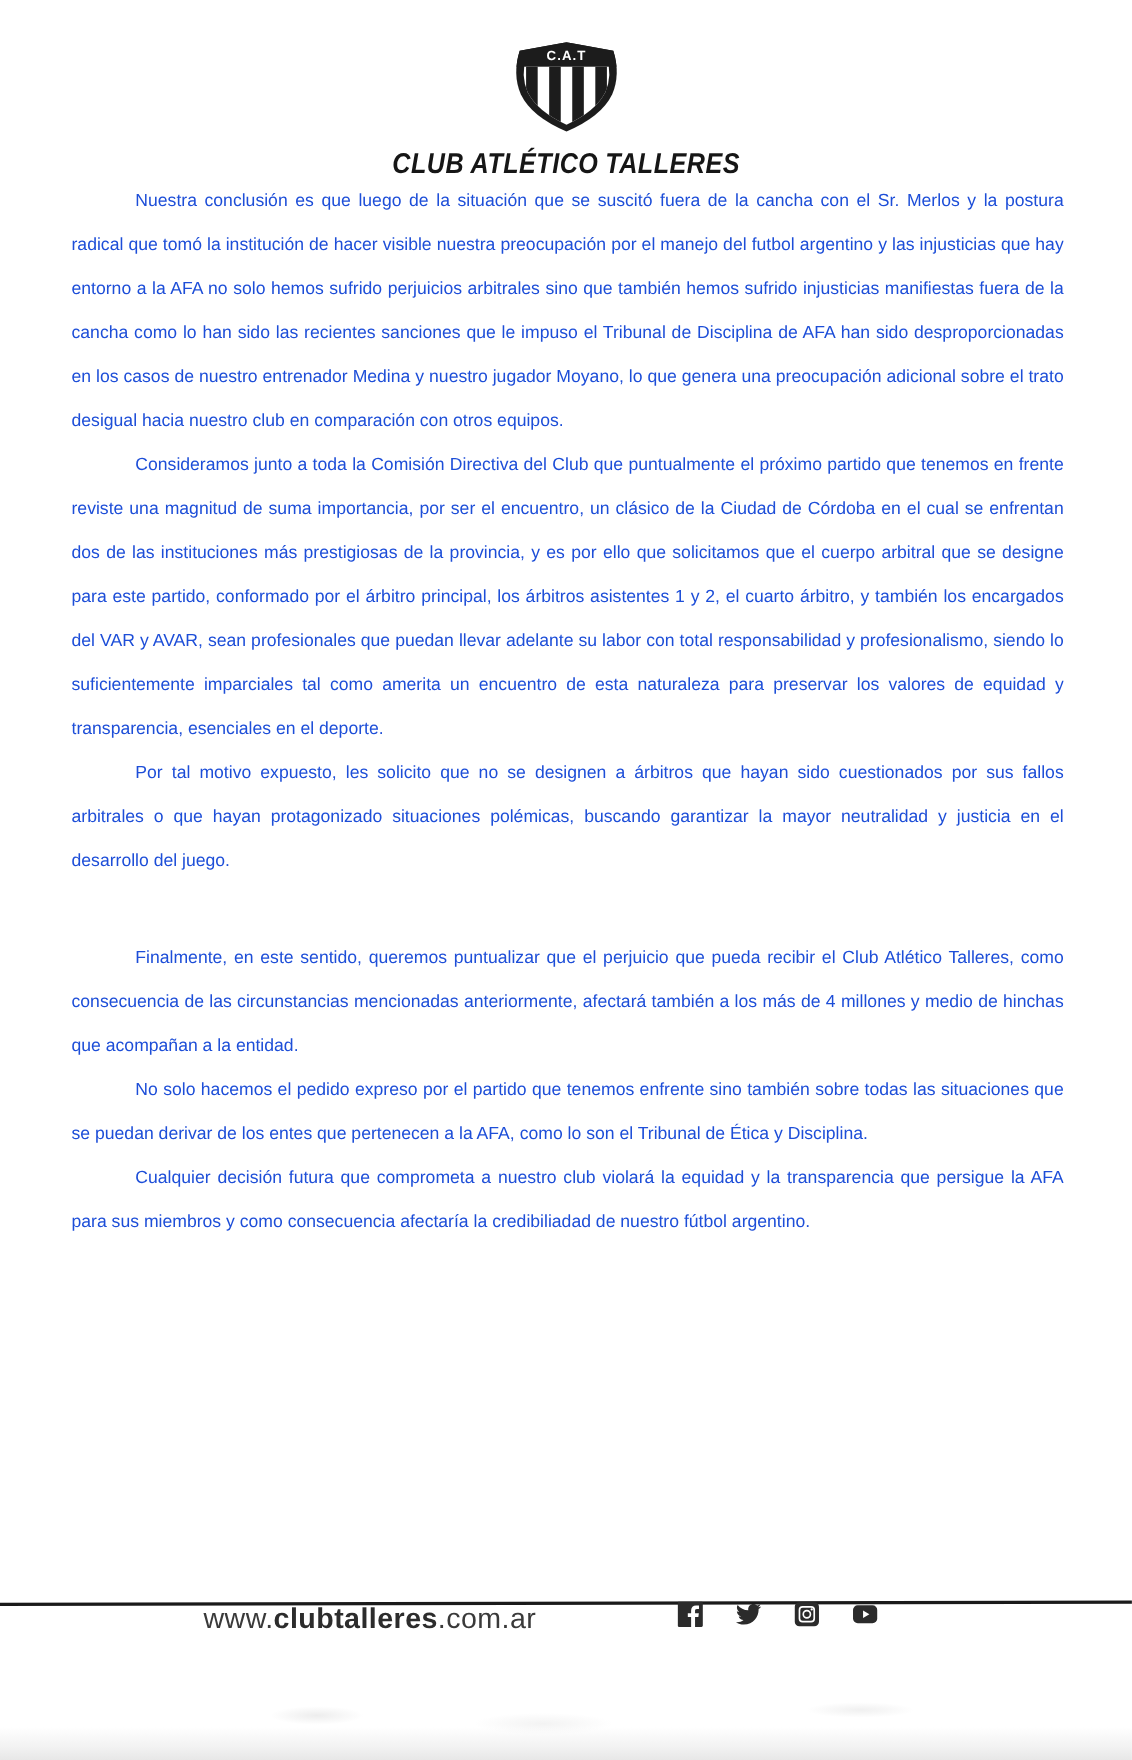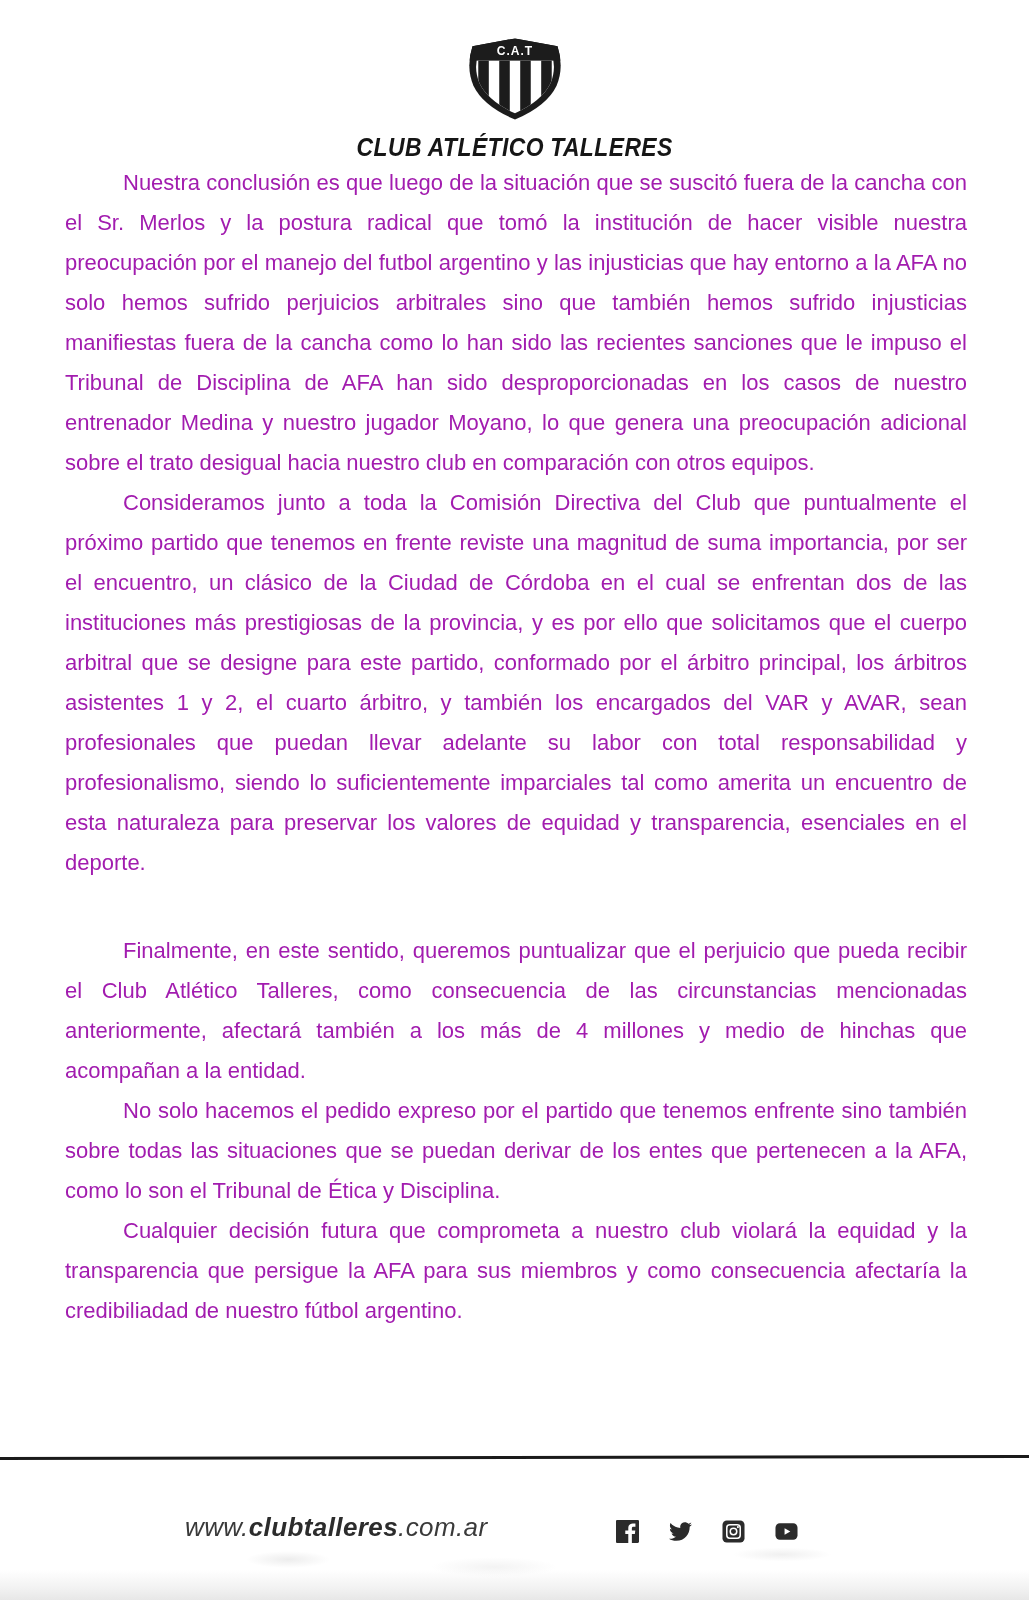--- a/index.html
+++ b/index.html
@@ -41,49 +41,48 @@
   .title-row { text-align: center; line-height: 1; margin-top: -2px; }
 
   
   .letter-body {
     position: absolute;
     top: 163px;
     left: 65px;
     right: 62px;
     height: 1285px;
     overflow: hidden;
-    font-size: 22px;
+    font-size: 16px;
     line-height: 40px;
     text-align: justify;
-    color: #a21caf;
+    color: #1d4ed8;
   }
   .letter-body p {
     text-indent: 58px;
     margin: 0;
   }
   .letter-body p.spaced { margin-top: 48px; }
 
   
   .footer-rule {
     position: absolute;
     top: 1456px;
     left: 0;
     width: 100%;
     height: 3px;
     background: #1a1a1a;
     transform: rotate(-0.12deg);
   }
   .footer {
     position: absolute;
-    top: 1512px;
+    top: 1456px;
     left: 0;
     width: 100%;
     display: flex;
-    align-items: flex-end;
-    font-style: italic;
+    align-items: flex-start;
   }
   .website {
     margin-left: 185px;
     font-size: 26px;
     color: #3a3a3a;
     letter-spacing: 0.4px;
     text-decoration: none;
     white-space: nowrap;
   }
   .website .bold { font-weight: 700; color: #2c2c2c; }
@@ -145,20 +144,21 @@
     </svg>
 
     <div class="title-row">
       <span class="club-title"><span class="light">CLUB ATLÉTICO</span><span class="heavy">TALLERES</span></span>
     </div>
   </div>
 
   <div class="letter-body">
     <p>Nuestra conclusión es que luego de la situación que se suscitó fuera de la cancha con el Sr. Merlos y la postura radical que tomó la institución de hacer visible nuestra preocupación por el manejo del futbol argentino y las injusticias que hay entorno a la AFA no solo hemos sufrido perjuicios arbitrales sino que también hemos sufrido injusticias manifiestas fuera de la cancha como lo han sido las recientes sanciones que le impuso el  Tribunal de Disciplina de AFA han sido desproporcionadas en los casos de nuestro entrenador Medina y  nuestro jugador Moyano, lo que genera una preocupación adicional sobre el trato desigual hacia nuestro club en comparación con otros equipos.</p>
     <p>Consideramos junto a toda la Comisión Directiva del Club que puntualmente el próximo partido que tenemos en frente reviste una magnitud de suma importancia, por ser el encuentro, un clásico de la Ciudad de Córdoba en el cual se enfrentan dos de las instituciones más prestigiosas de la provincia, y es por ello que solicitamos que el cuerpo arbitral que se designe para este partido, conformado por el árbitro principal, los árbitros asistentes 1 y 2, el cuarto árbitro, y también los encargados del VAR y AVAR, sean profesionales que puedan llevar adelante su labor con total responsabilidad y profesionalismo, siendo lo suficientemente imparciales tal como amerita un encuentro de esta naturaleza para preservar los valores de equidad y transparencia, esenciales en el deporte.</p>
+    <p>Por tal motivo expuesto, les solicito que no se designen a árbitros que hayan sido cuestionados por sus fallos arbitrales o que hayan protagonizado situaciones polémicas, buscando garantizar la mayor neutralidad y justicia en el desarrollo del juego.</p>
     <p class="spaced">Finalmente, en este sentido, queremos puntualizar que el perjuicio que pueda recibir el Club Atlético Talleres, como consecuencia de las circunstancias mencionadas anteriormente, afectará también a los más de 4 millones y medio de hinchas que acompañan a la entidad.</p>
     <p>No solo hacemos el pedido expreso por el partido que tenemos enfrente sino también sobre todas las situaciones que se puedan derivar de los entes que pertenecen a la AFA, como lo son el Tribunal de Ética y Disciplina.</p>
     <p>Cualquier decisión futura que comprometa a nuestro club violará la equidad y la transparencia que persigue la AFA para sus miembros y como consecuencia afectaría la credibiliadad de nuestro fútbol argentino.</p>
   </div>
 
   <div class="footer-rule"></div>
   <div class="footer">
     <span class="website"><span>www.</span><span class="bold">clubtalleres</span><span>.com.ar</span></span>
 
     <span class="social-row">

